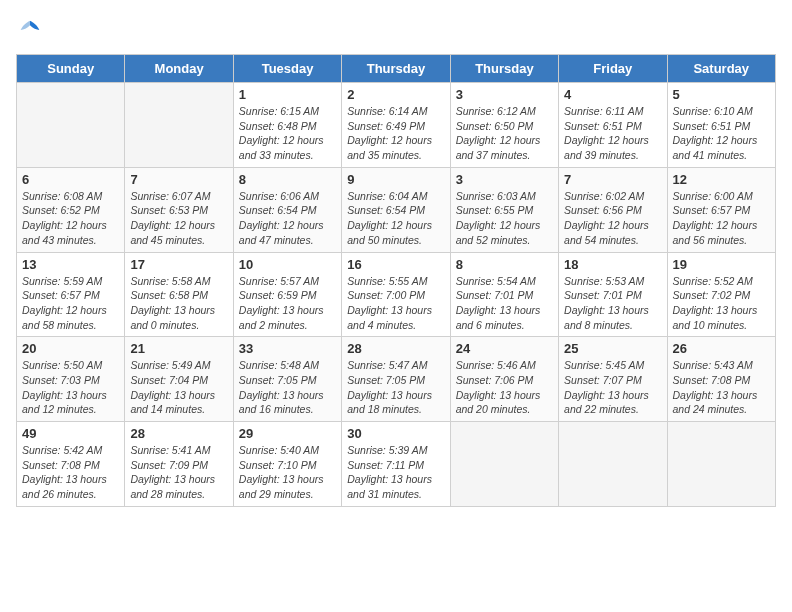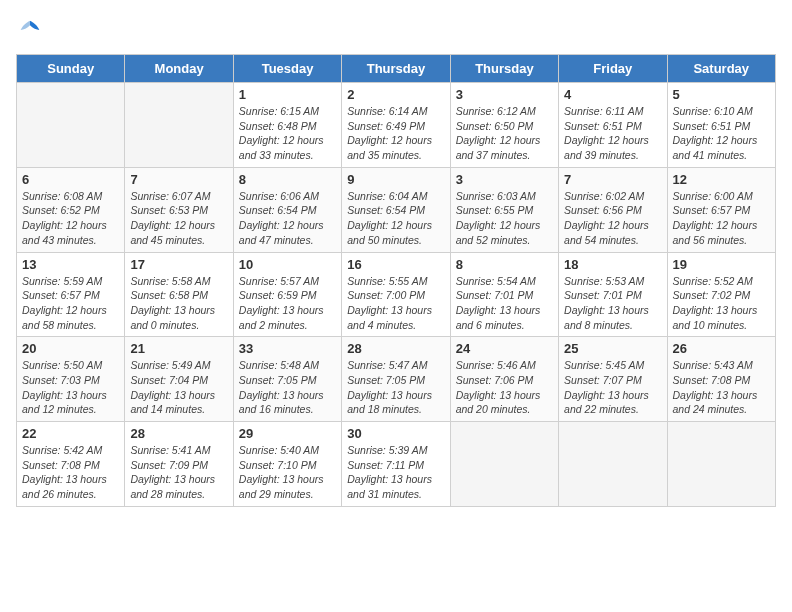--- a/index.html
+++ b/index.html
@@ -229,21 +229,21 @@
           <div class="day-num">25</div>
           <div class="day-info">Sunrise: 5:45 AM<br>Sunset: 7:07 PM<br>Daylight: 13 hours and 22 minutes.</div>
         </td>
         <td>
           <div class="day-num">26</div>
           <div class="day-info">Sunrise: 5:43 AM<br>Sunset: 7:08 PM<br>Daylight: 13 hours and 24 minutes.</div>
         </td>
       </tr>
       <tr>
         <td>
-          <div class="day-num">22</div>
+          <div class="day-num">49</div>
           <div class="day-info">Sunrise: 5:42 AM<br>Sunset: 7:08 PM<br>Daylight: 13 hours and 26 minutes.</div>
         </td>
         <td>
           <div class="day-num">28</div>
           <div class="day-info">Sunrise: 5:41 AM<br>Sunset: 7:09 PM<br>Daylight: 13 hours and 28 minutes.</div>
         </td>
         <td>
           <div class="day-num">29</div>
           <div class="day-info">Sunrise: 5:40 AM<br>Sunset: 7:10 PM<br>Daylight: 13 hours and 29 minutes.</div>
         </td>

